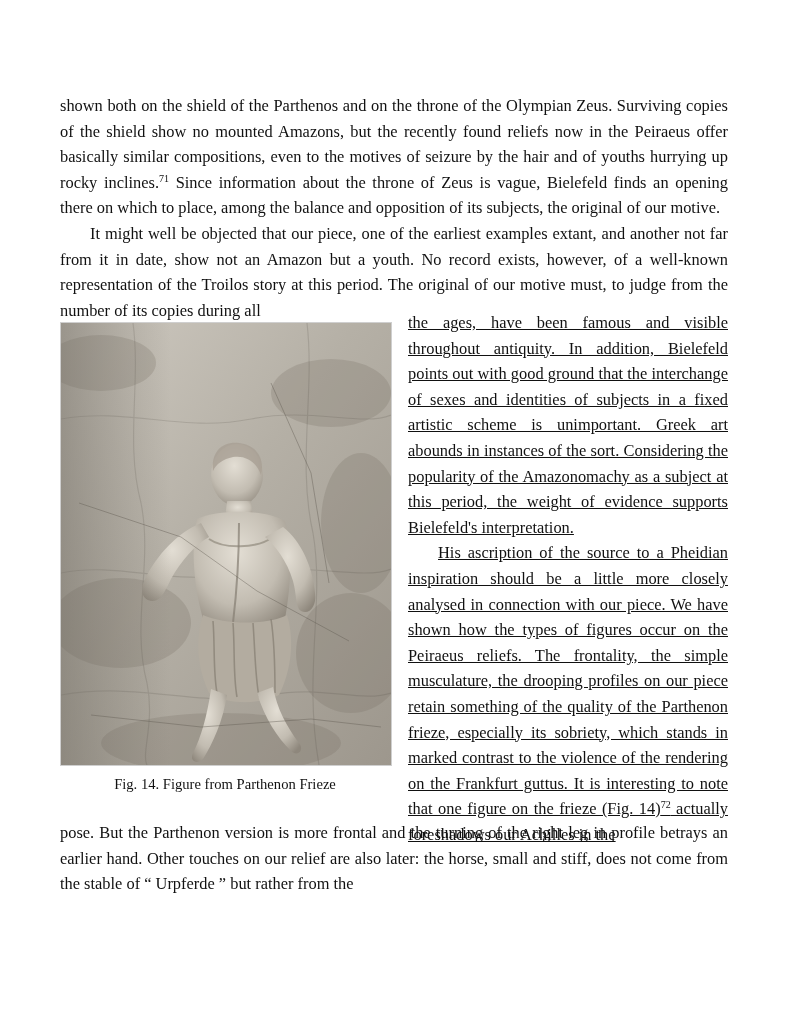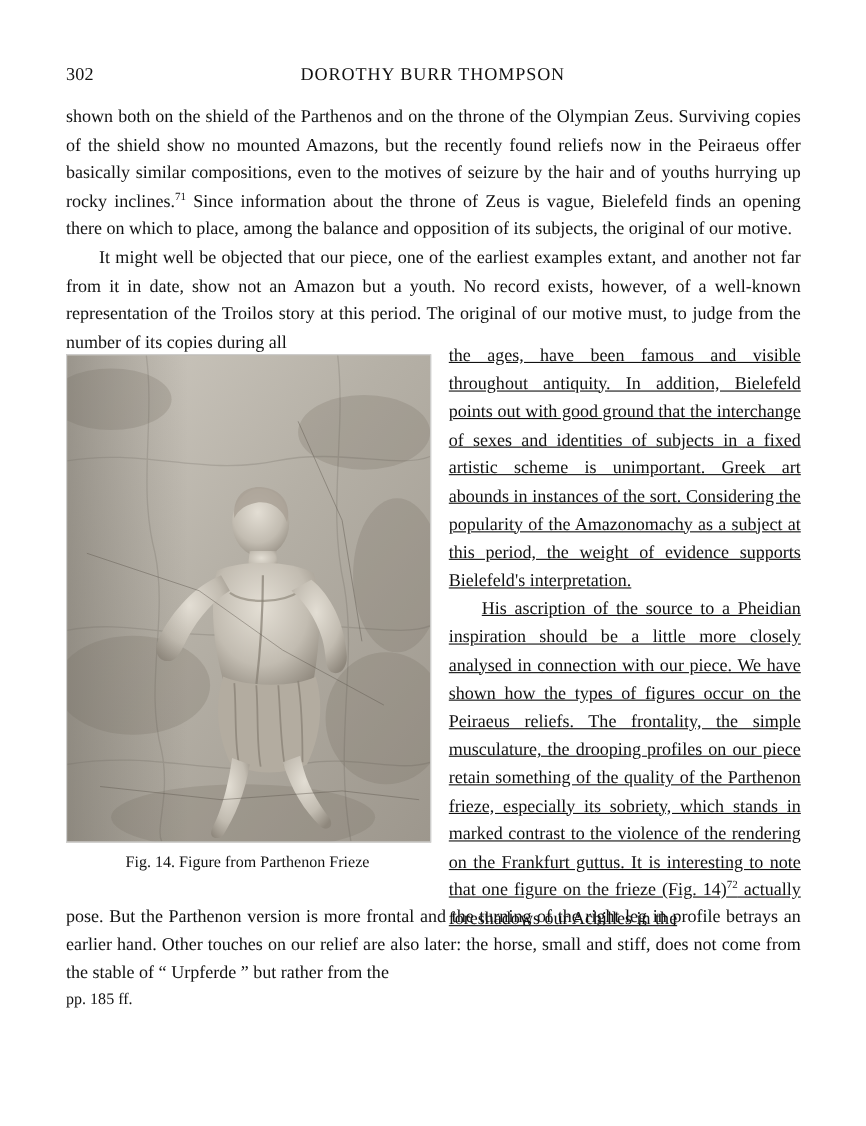--- a/index.html
+++ b/index.html
@@ -133,24 +133,20 @@
     vertical-align: super;
     line-height: 0;
   }
   i { font-style: italic; }
 </style>
 </head>
 <body>
 
 <div class="page">
 
-  <div class="header">
-    <div class="page-number">302</div>
-    <div class="running-title">DOROTHY BURR THOMPSON</div>
-  </div>
 
   <div class="body-col">
     <p><span>shown both on the shield of the Parthenos and on the throne of the Olympian Zeus. Surviving copies of the shield show no mounted Amazons, but the recently found reliefs now in the Peiraeus offer basically similar compositions, even to the motives of seizure by the hair and of youths hurrying up rocky inclines.</span><span class="sup">71</span><span> Since information about the throne of Zeus is vague, Bielefeld finds an opening there on which to place, among the balance and opposition of its subjects, the original of our motive.</span></p>
     <p class="indent">It might well be objected that our piece, one of the earliest examples extant, and another not far from it in date, show not an Amazon but a youth.  No record exists, however, of a well-known representation of the Troilos story at this period.  The original of our motive must, to judge from the number of its copies during all</p>
   </div>
 
   <div class="figure">
     <div class="figure-img">
       <svg viewBox="0 0 330 442" preserveAspectRatio="none" aria-hidden="true">
         <defs>
@@ -231,16 +227,15 @@
   <div class="wrap-col">
     <p>the ages, have been famous and visible throughout antiquity.  In addition, Bielefeld points out with good ground that the interchange of sexes and identities of subjects in a fixed artistic scheme is unimportant.  Greek art abounds in instances of the sort.  Considering the popularity of the Amazonomachy as a subject at this period, the weight of evidence supports Bielefeld's interpretation.</p>
     <p class="indent"><span>His ascription of the source to a Pheidian inspiration should be a little more closely analysed in connection with our piece.  We have shown how the types of figures occur on the Peiraeus reliefs.  The frontality, the simple musculature, the drooping profiles on our piece retain something of the quality of the Parthenon frieze, especially its sobriety, which stands in marked contrast to the violence of the rendering on the Frankfurt guttus.  It is interesting to note that one figure on the frieze (Fig. 14)</span><span class="sup">72</span><span> actually foreshadows our Achilles in the</span></p>
   </div>
 
   <div class="after-figure">
     <p>pose.  But the Parthenon version is more frontal and the turning of the right leg in profile betrays an earlier hand.  Other touches on our relief are also later: the horse, small and stiff, does not come from the stable of “ Urpferde ” but rather from the</p>
   </div>
 
   <div class="notes">
-    <p>pp. 185 ff.</p>
   </div>
 
 </div>
 
 </body></html>

